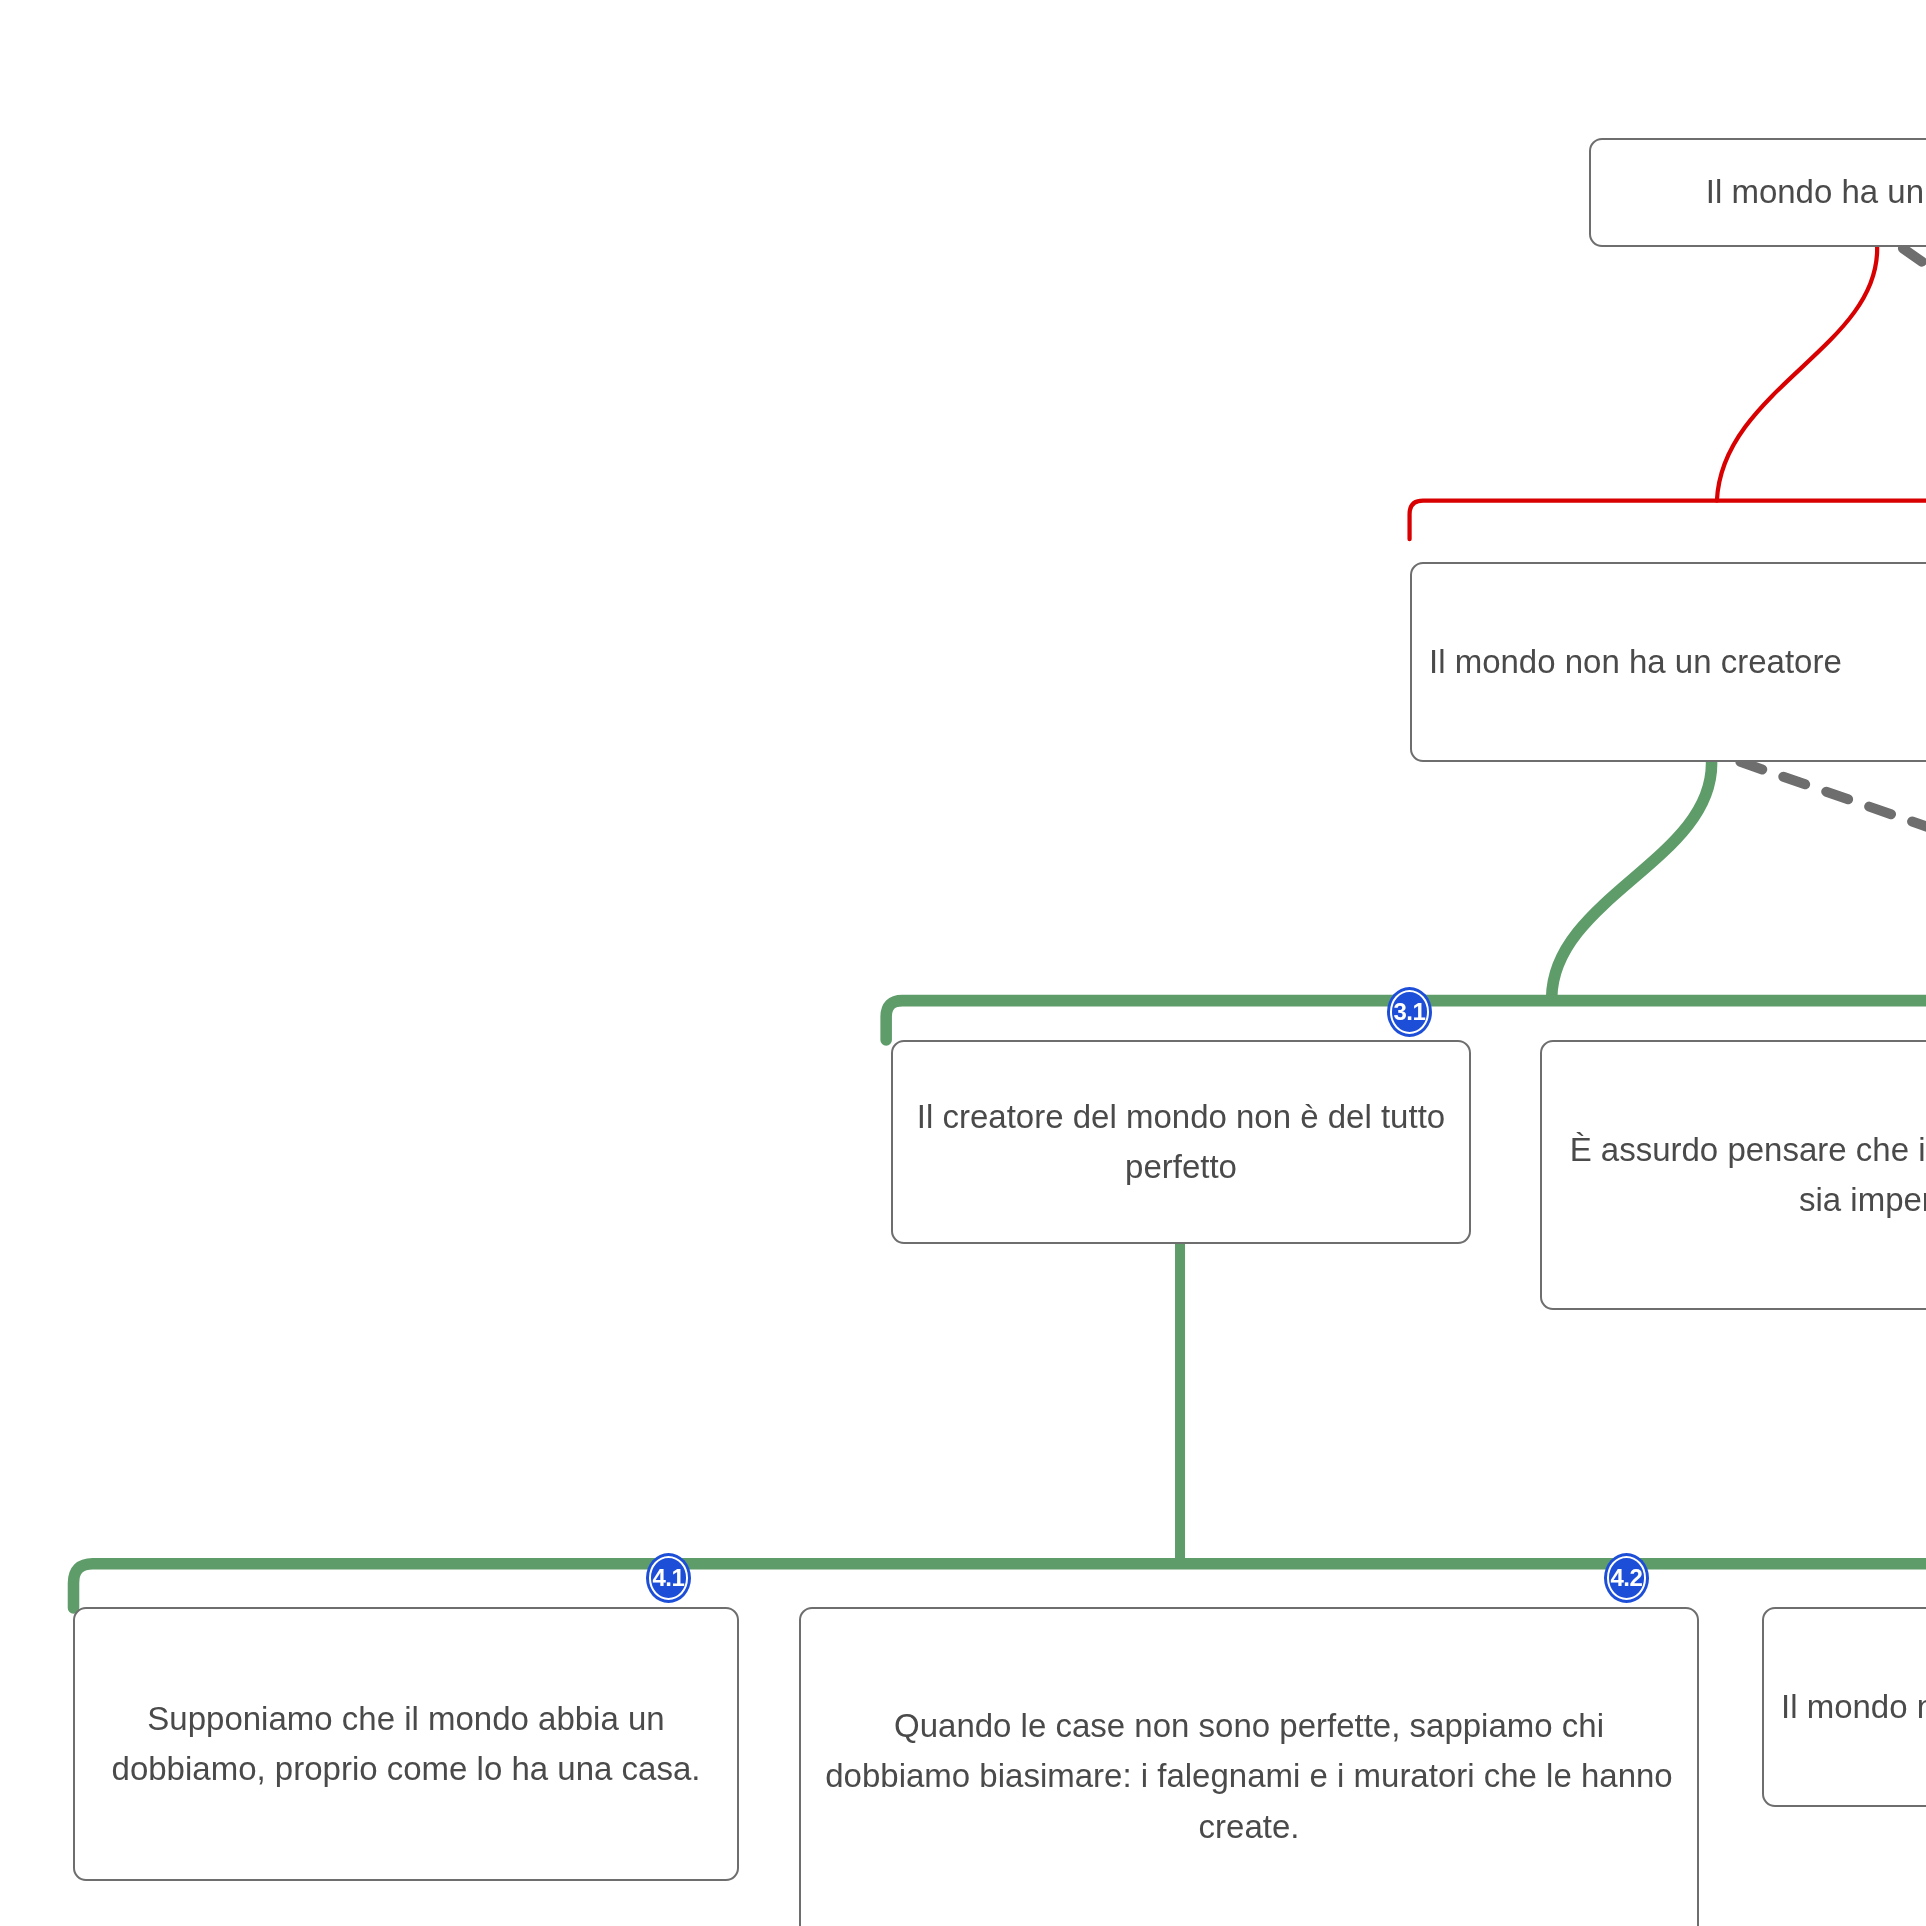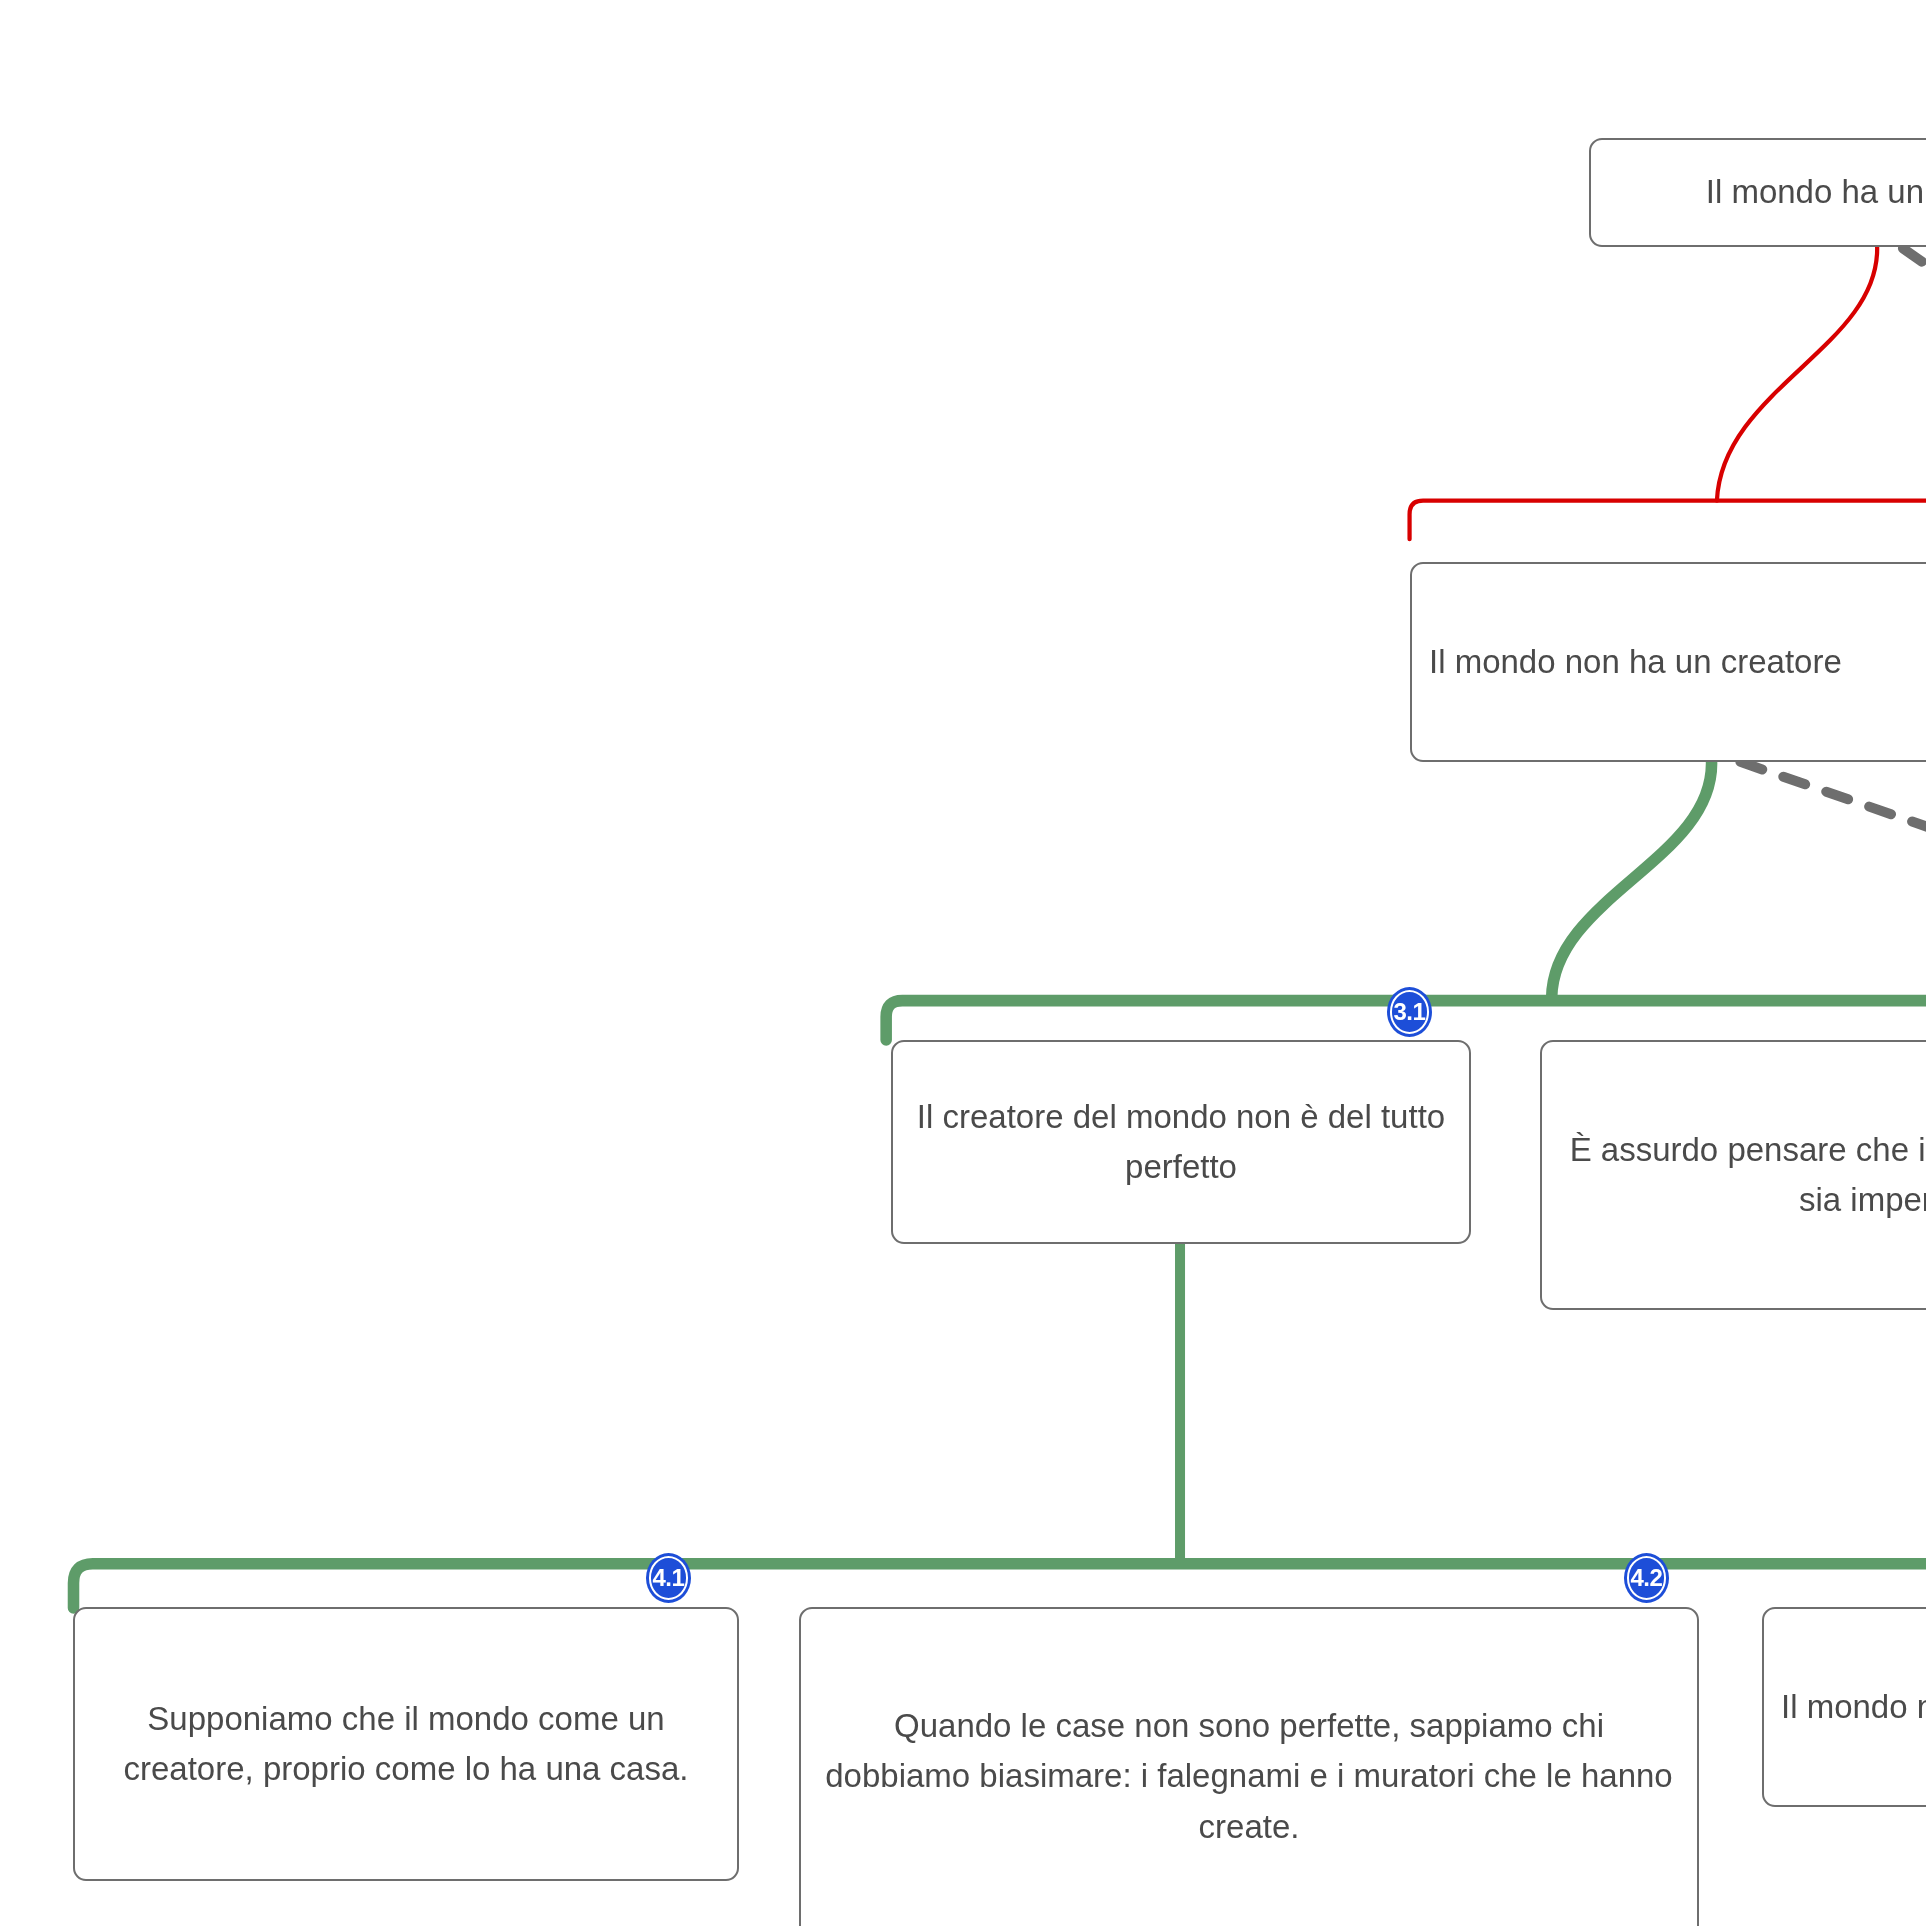--- a/index.html
+++ b/index.html
@@ -117,31 +117,31 @@
   <div class="badge" style="left:1387px; top:987px;">
     <span class="ring"></span>
     <span class="bnum">3.1</span>
   </div>
 
   <div class="node center" style="left:1540px; top:1040px; width:716px; height:270px;">
     <div class="txt">È assurdo pensare che il creatore del mondo sia imperfetto</div>
   </div>
 
   <div class="node center" style="left:73px; top:1607px; width:666px; height:274px;">
-    <div class="txt">Supponiamo che il mondo come un creatore, proprio come lo ha una casa.</div>
+    <div class="txt">Supponiamo che il mondo abbia un dobbiamo, proprio come lo ha una casa.</div>
   </div>
   <div class="badge" style="left:646px; top:1553px;">
     <span class="ring"></span>
     <span class="bnum">4.1</span>
   </div>
 
   <div class="node center" style="left:799px; top:1607px; width:900px; height:339px;">
     <div class="txt">Quando le case non sono perfette, sappiamo chi dobbiamo biasimare: i falegnami e i muratori che le hanno create.</div>
   </div>
-  <div class="badge" style="left:1604px; top:1553px;margin-left:20px;">
+  <div class="badge" style="left:1604px; top:1553px;">
     <span class="ring"></span>
     <span class="bnum">4.2</span>
   </div>
 
   <div class="node left" style="left:1762px; top:1607px; width:527px; height:200px;">
     <div class="txt">Il mondo non è perfetto</div>
   </div>
 
 </div>
 

